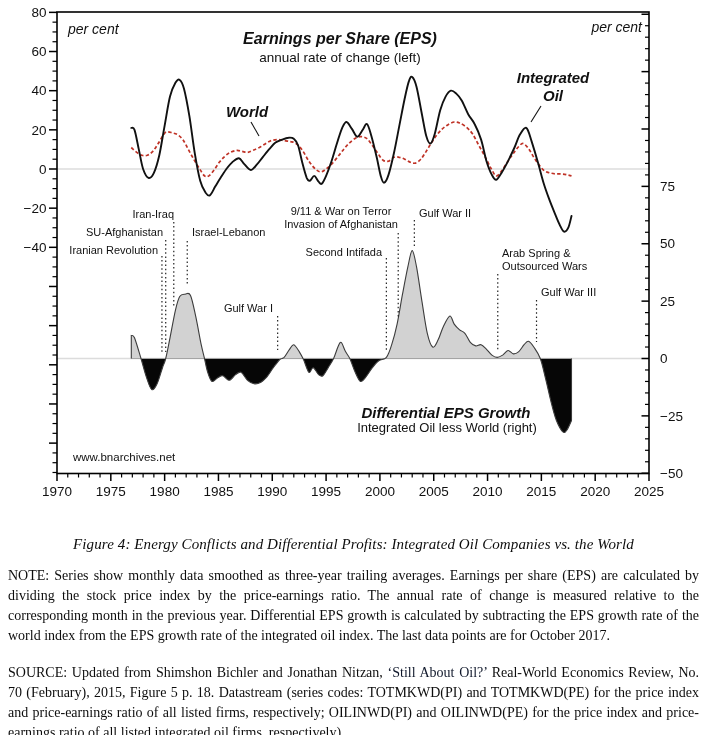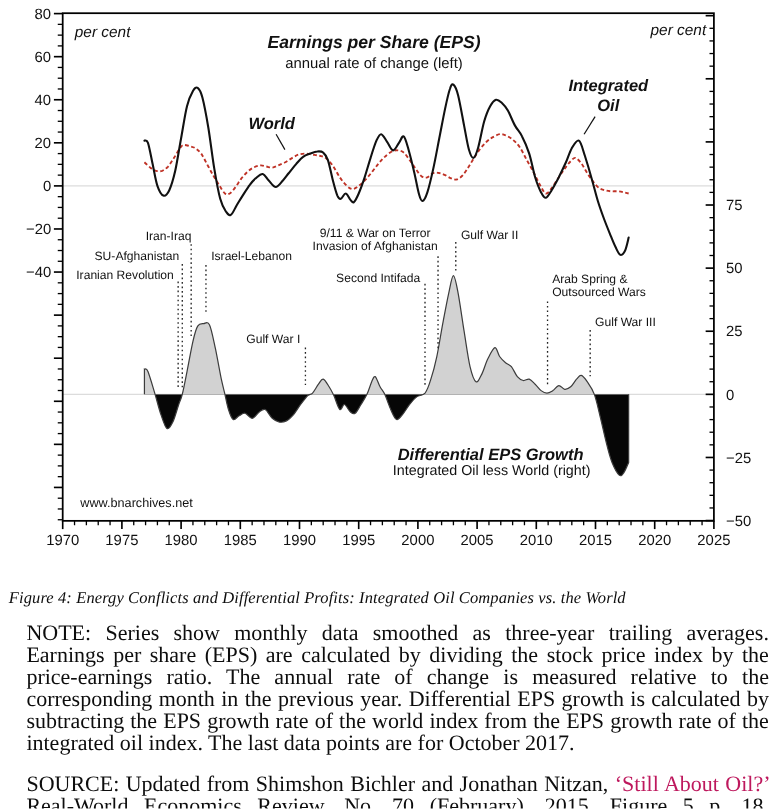--- a/index.html
+++ b/index.html
@@ -1,23 +1,23 @@
 <!DOCTYPE html>
 <html><head>
 <meta charset="utf-8">
 <style>
   html,body{margin:0;padding:0;background:#ffffff;}
   body{width:707px;height:735px;overflow:hidden;font-family:"Liberation Serif",serif;}
   .page{position:relative;width:707px;height:735px;background:#fff;}
   .chart{position:absolute;top:0;left:0;width:707px;height:530px;}
   .textblock{position:absolute;top:530px;left:8px;width:691px;color:#0d0d0d;}
-  .caption{font-style:italic;font-size:15px;margin:6px 0 13px 0;letter-spacing:.1px;}
-  .note,.source{font-size:20px;line-height:20px;text-align:justify;margin:0 0 17px 16px;}
+  .caption{font-style:italic;font-size:15px;margin:6px 0 13px 0;letter-spacing:.1px;text-align:center;}
+  .note,.source{font-size:14px;line-height:20px;text-align:justify;margin:0 0 17px 0;}
   .source{margin-bottom:0;}
-  .src-link{color:#be185d;cursor:pointer;}
+  .src-link{color:#0f172a;cursor:pointer;}
   .src-italic{}
   svg text{font-family:"Liberation Sans",sans-serif;fill:#111;}
 </style>
 </head>
 <body>
 
 <div class="page">
   <div class="chart">
     <svg id="chart-svg" width="707" height="530" viewBox="0 0 707 530">
         <defs>

